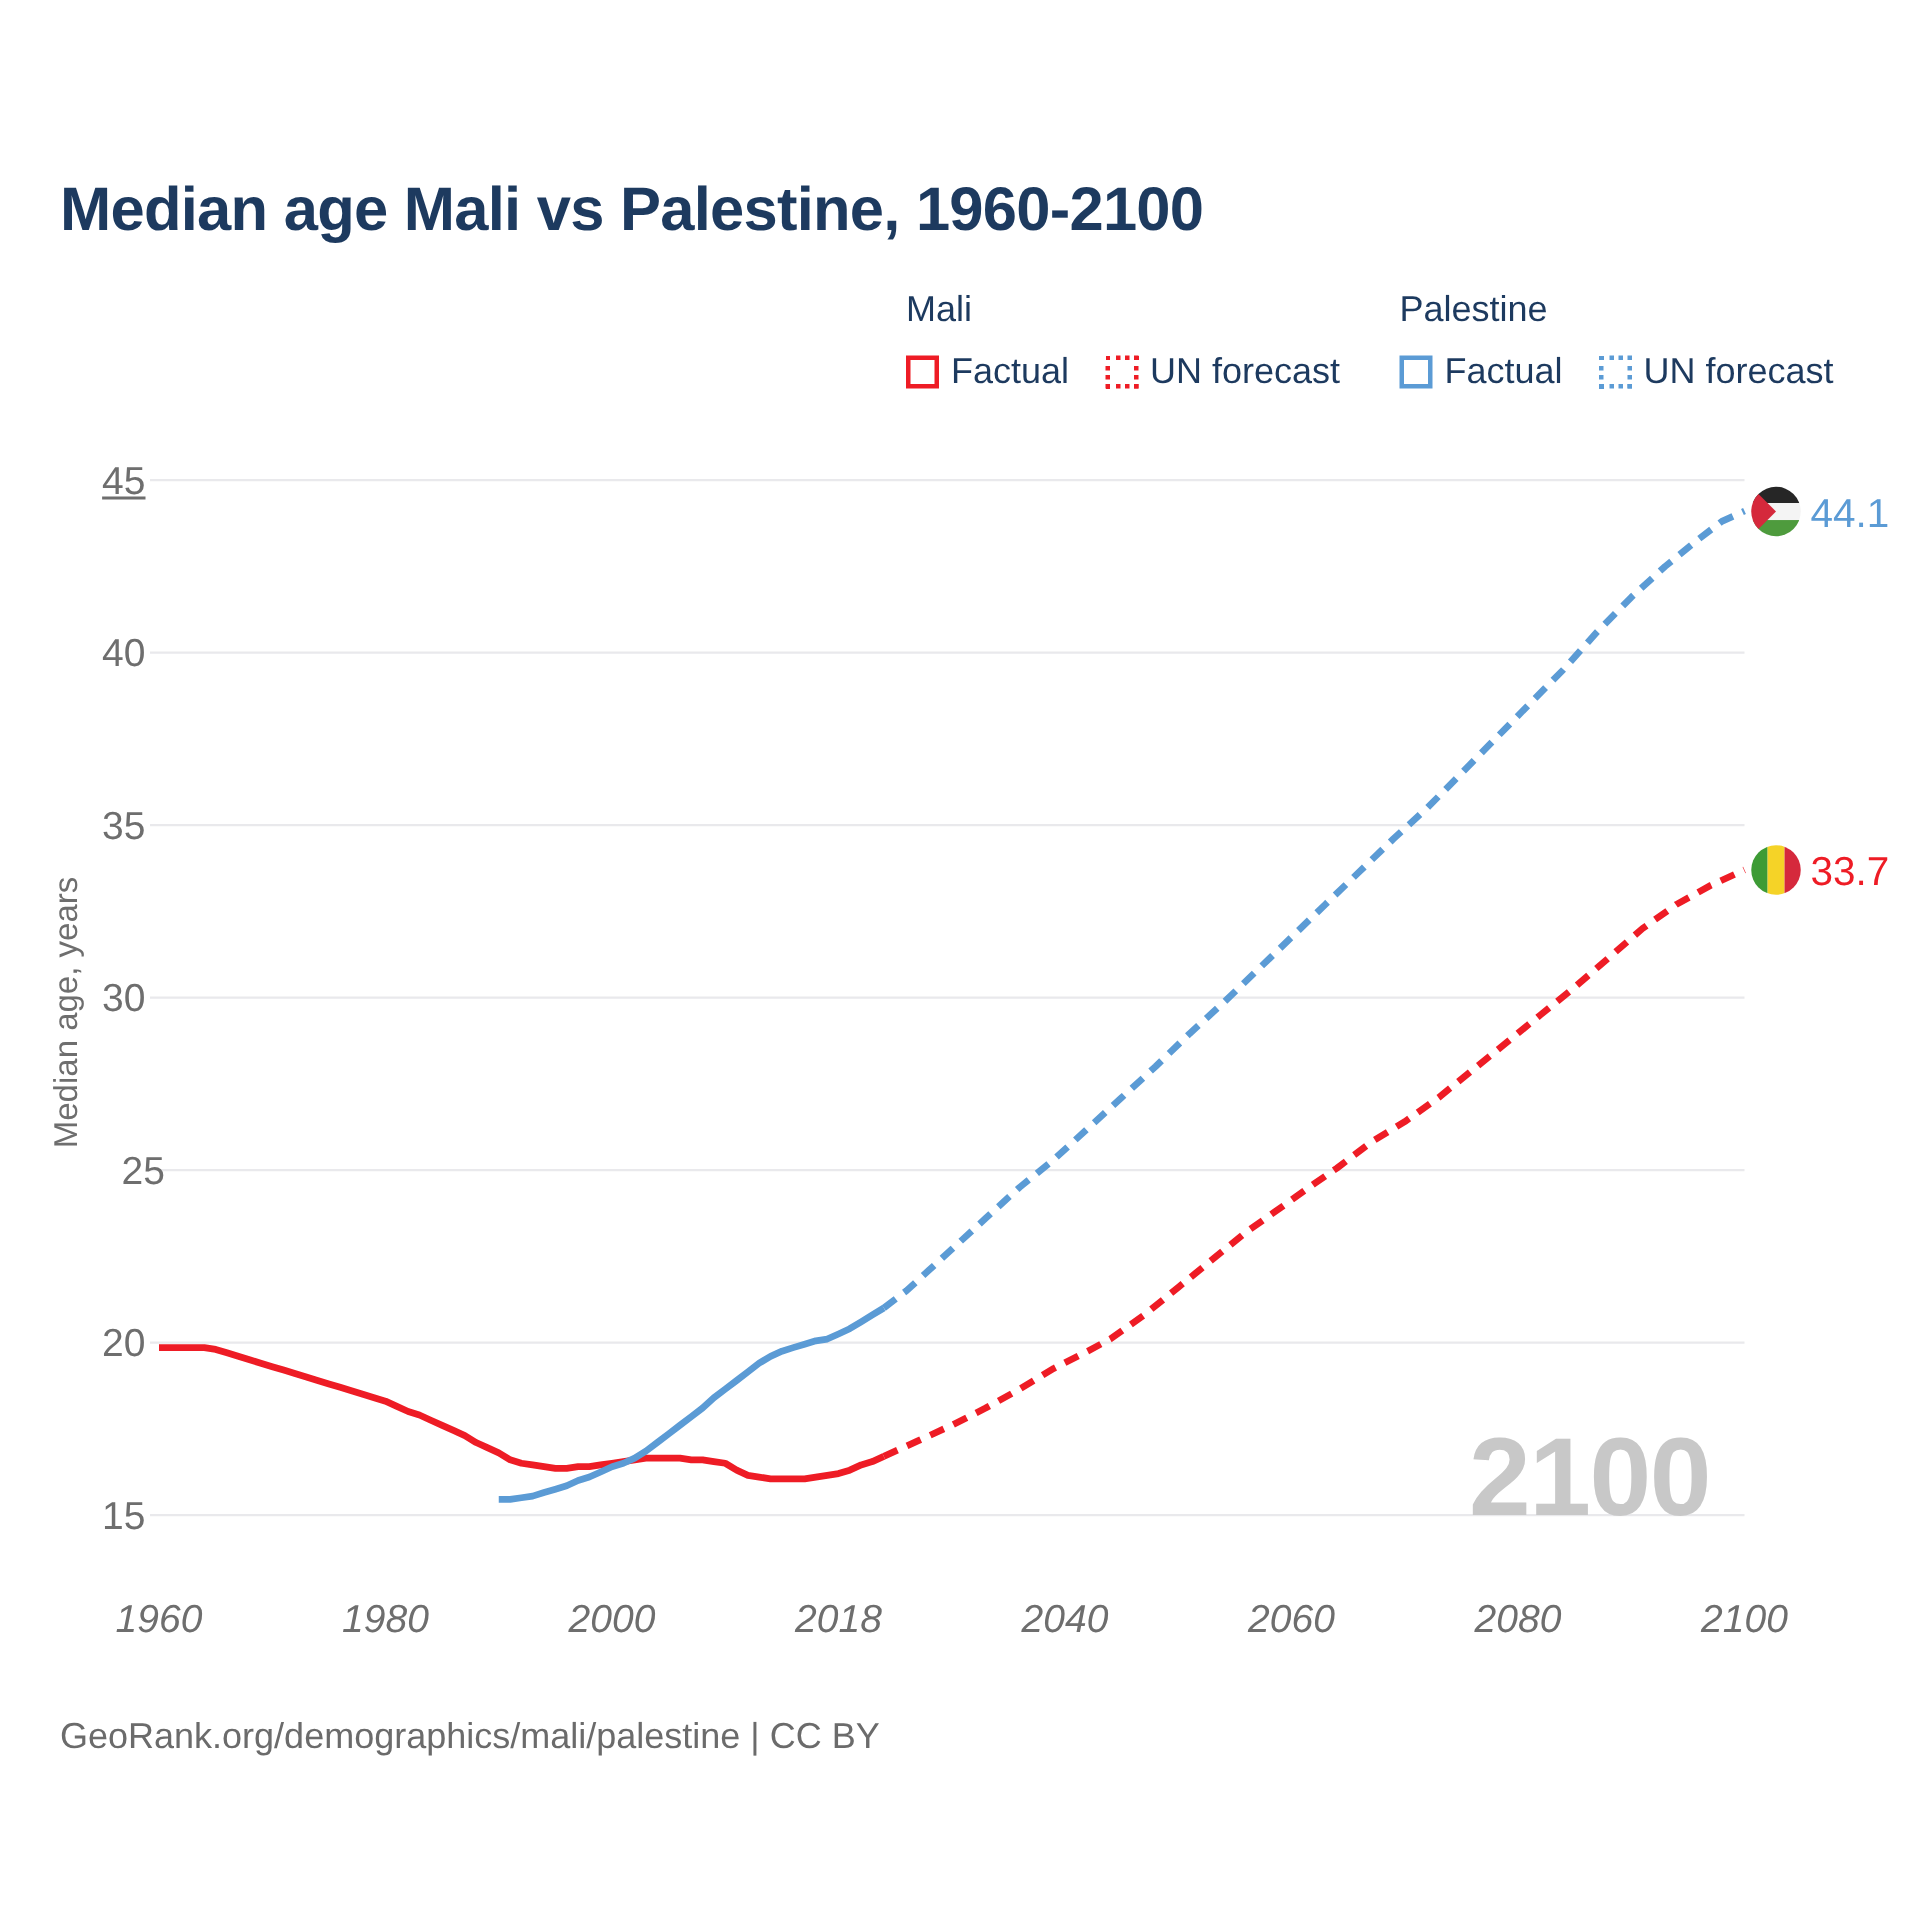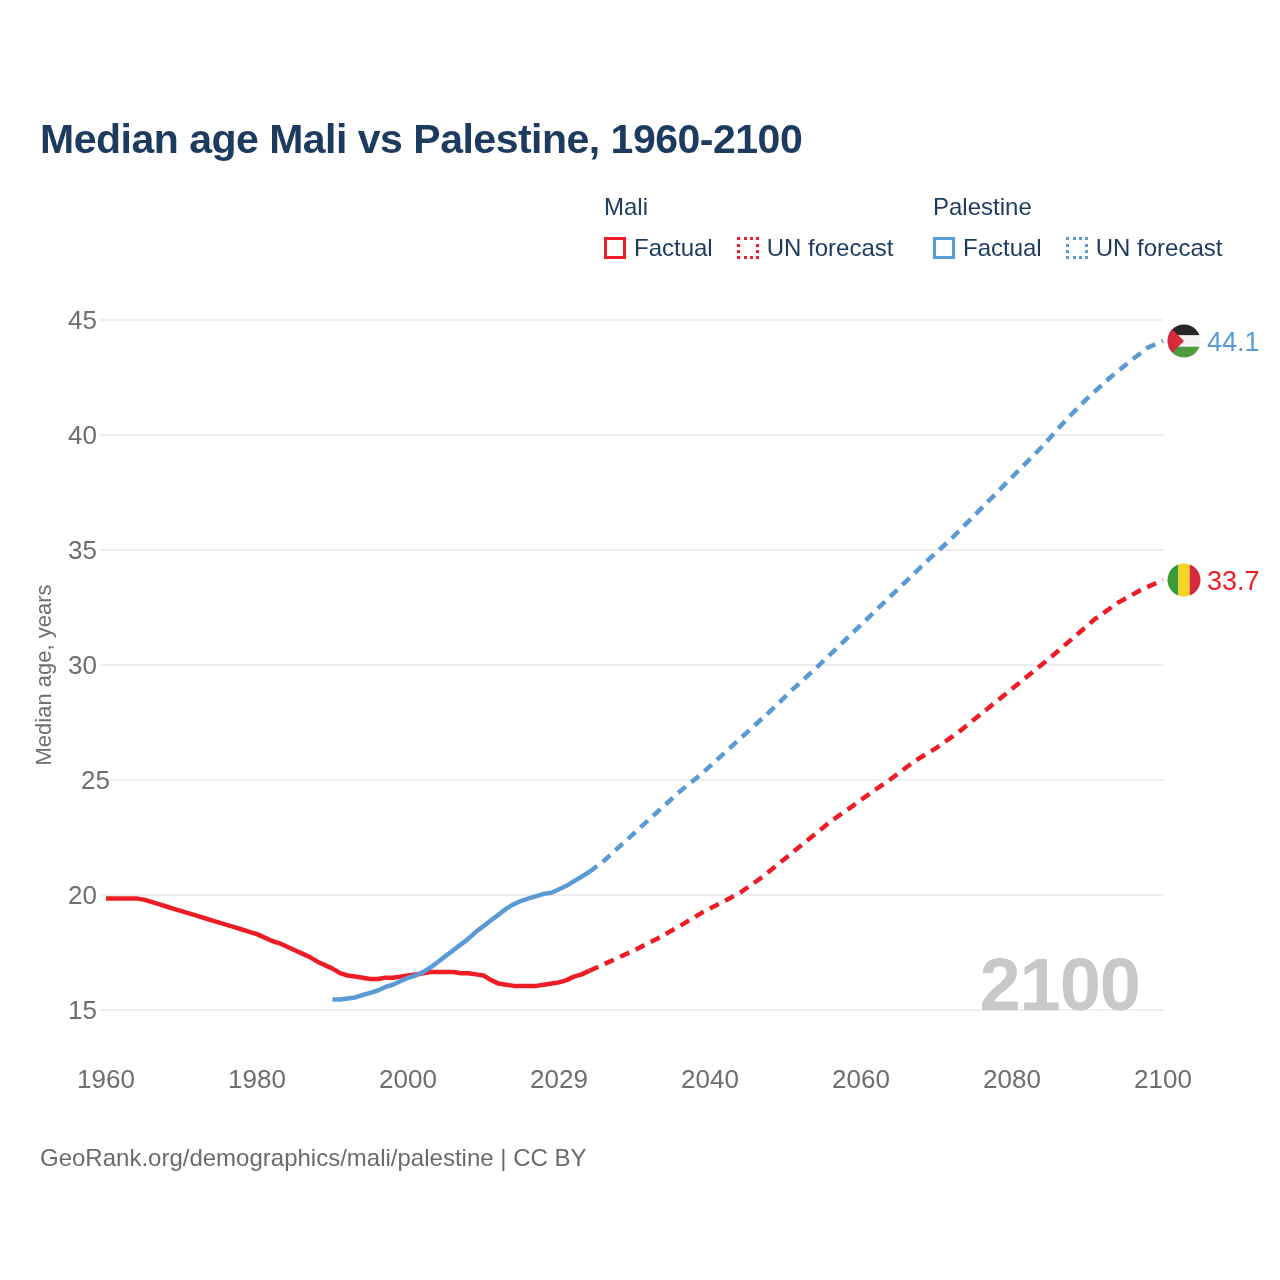--- a/index.html
+++ b/index.html
@@ -30,21 +30,21 @@
   .y-axis-title{
     position:absolute;left:-106px;top:614px;width:300px;text-align:center;
     transform:rotate(-90deg);font-size:22px;color:var(--axis,#6e6e6e);
   }
   .y-tick{
     position:absolute;left:0;width:97px;text-align:right;
     font-size:26px;color:var(--axis,#6e6e6e);
   }
   .x-tick{
     position:absolute;top:1016px;transform:translateX(-50%);
-    font-size:26px;color:var(--axis,#6e6e6e);white-space:nowrap;
+    font-size:26px;color:var(--axis,#6e6e6e);white-space:nowrap;font-style:italic;
   }
   #chart{position:absolute;left:0;top:0;}
   .watermark{
     position:absolute;right:140px;top:894px;
     font-size:74px;font-weight:600;letter-spacing:-1px;color:var(--watermark,#c8c8c8);
   }
   .end-label{position:absolute;font-size:27px;white-space:nowrap;}
   #end-label-palestine{left:1207px;top:279px;color:var(--palestine,#5b9bd5);}
   #end-label-mali{left:1207px;top:518px;color:var(--mali,#ee1c25);}
   .flag-marker{position:absolute;width:34px;height:34px;}
@@ -105,27 +105,27 @@
     </svg>
 
   <div class="y-axis-title">Median age, years</div>
   <div id="y-ticks">
       <div class="y-tick" style="top: 947px;">15</div>
       <div class="y-tick" style="top: 832px;">20</div>
       <div class="y-tick" style="top: 717px; padding-left: 13px;">25</div>
       <div class="y-tick" style="top: 602px;">30</div>
       <div class="y-tick" style="top: 487px;">35</div>
       <div class="y-tick" style="top: 372px;">40</div>
-      <div class="y-tick" style="top: 257px;">45</div>
+      <div class="y-tick" style="top: 257px; text-decoration: underline;">45</div>
     </div>
   <div id="x-ticks">
       <div class="x-tick" style="left: 106px;">1960</div>
       <div class="x-tick" style="left: 257px;">1980</div>
       <div class="x-tick" style="left: 408px;">2000</div>
-      <div class="x-tick" style="left: 559px;">2029</div>
+      <div class="x-tick" style="left: 559px;">2018</div>
       <div class="x-tick" style="left: 710px;">2040</div>
       <div class="x-tick" style="left: 861px;">2060</div>
       <div class="x-tick" style="left: 1012px;">2080</div>
       <div class="x-tick" style="left: 1163px;">2100</div>
     </div>
 
   <div class="watermark">2100</div>
 
   <svg class="flag-marker" id="flag-palestine" viewBox="0 0 34 34">
     <clipPath id="clip-ps">

